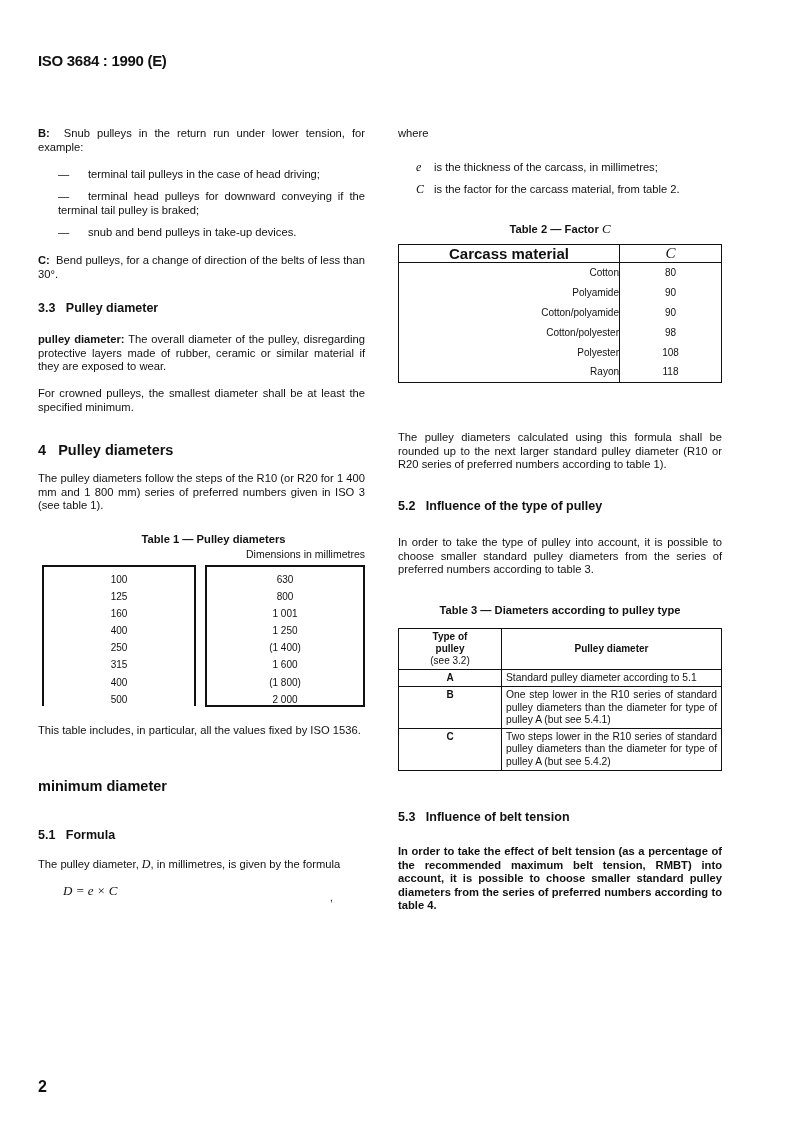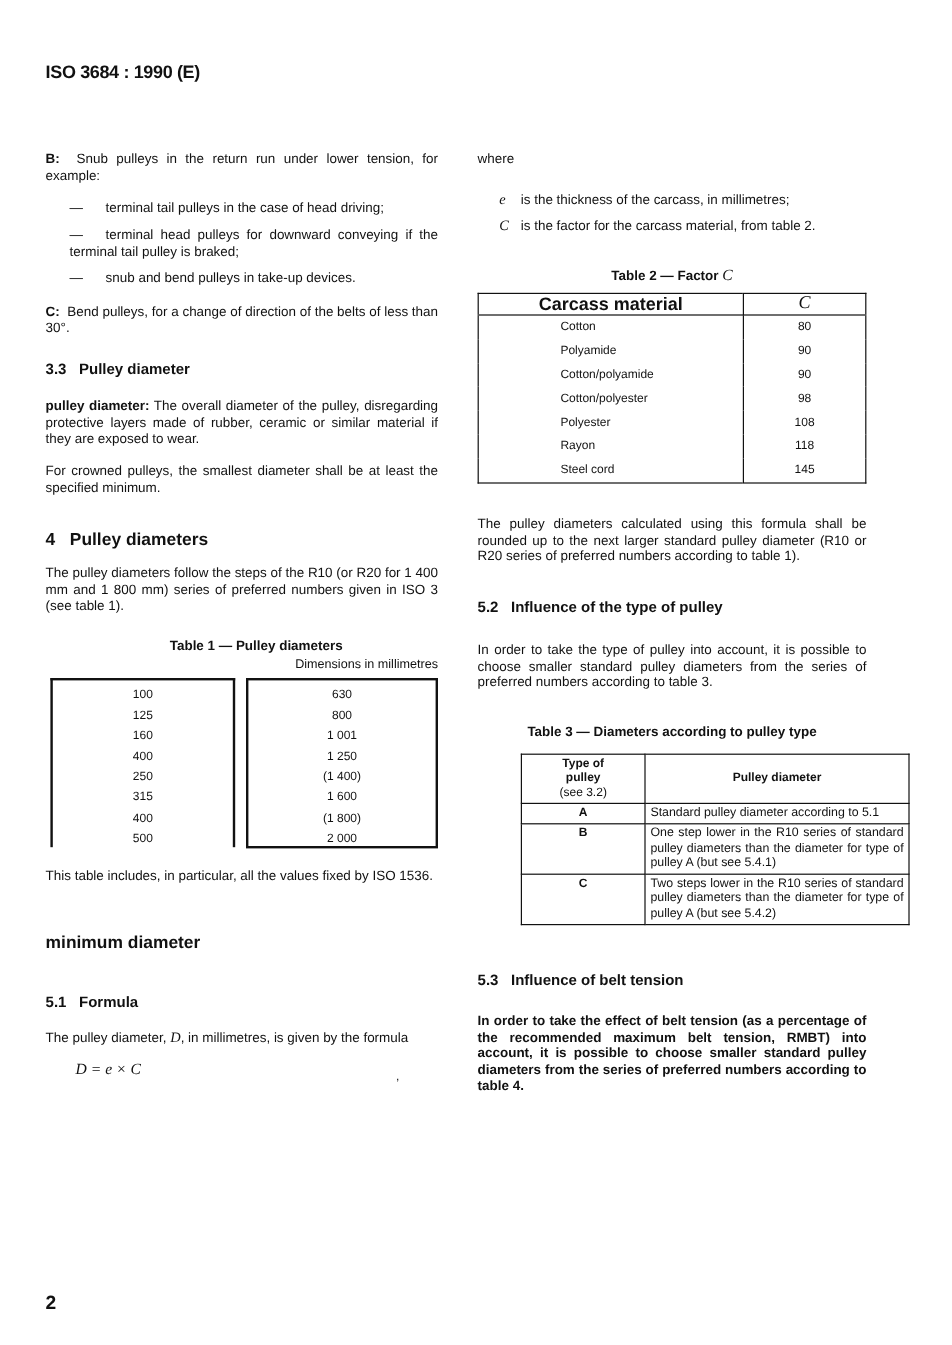--- a/index.html
+++ b/index.html
@@ -19,24 +19,24 @@
   
   .t1box { border: 2px solid #111; box-sizing: border-box; }
   .t1left { border-left: 2px solid #111; border-right: 2px solid #111; border-top: 2px solid #111; box-sizing: border-box; }
   .t1cell { font-size: 10px; height: 17.1px; line-height: 17.1px; text-align: center; }
   
   table { border-collapse: collapse; }
   .t2 { border: 1.5px solid #111; font-size: 10px; }
   .t2 td, .t2 th { padding: 0; }
   .t2 th { font-weight: bold; height: 17px; border-bottom: 1.5px solid #111; font-size: 15px; }
   .t2 td { height: 19.8px; }
-  .t2 .c1 { padding-left: 68px; text-align: left; border-right: 1.5px solid #111; width: 152px; }
+  .t2 .c1 { padding-left: 68px; text-align: right; border-right: 1.5px solid #111; width: 152px; }
   .t2 .c2 { text-align: center; padding-left: 50px; }
   
-  .t3 { border: 1.5px solid #111; font-size: 10px; margin-left: 36px; }
+  .t3 { border: 1.5px solid #111; font-size: 10px; }
   .t3 td, .t3 th { border: 1.5px solid #111; padding: 2px 4px; vertical-align: top; }
   .t3 th { font-weight: bold; vertical-align: middle; font-size: 10px; line-height: 12px; }
   .t3 .tc { text-align: center; font-weight: bold; width: 94px; }
   .t3 .dc { text-align: justify; line-height: 12.3px; font-size: 10.3px; }
   .pagenum { left: 38px; top: 1078px; font-size: 16px; font-weight: bold; }
 </style>
 </head>
 <body>
 
 <div class="abs hdr">ISO 3684 : 1990 (E)</div>
@@ -163,24 +163,20 @@
           <td class="c2" style="padding: 0px;">98</td>
         </tr>
         <tr>
           <td class="c1">Polyester</td>
           <td class="c2" style="padding: 0px;">108</td>
         </tr>
         <tr>
           <td class="c1">Rayon</td>
           <td class="c2" style="padding: 0px;">118</td>
         </tr>
-        <tr>
-          <td class="c1">Steel cord</td>
-          <td class="c2" style="padding: 0px;">145</td>
-        </tr>
       </tbody>
   </table>
 </div>
 
 <div class="abs col-r" style="top:431px;">
   <p class="p">The pulley diameters calculated using this formula shall be rounded up to the next larger standard pulley diameter (R10 or R20 series of preferred numbers according to table 1).</p>
 </div>
 
 <div class="abs col-r h3" style="top:499px;">
   <span>5.2</span>&nbsp;&nbsp;&nbsp;<span>Influence of the type of pulley</span>

